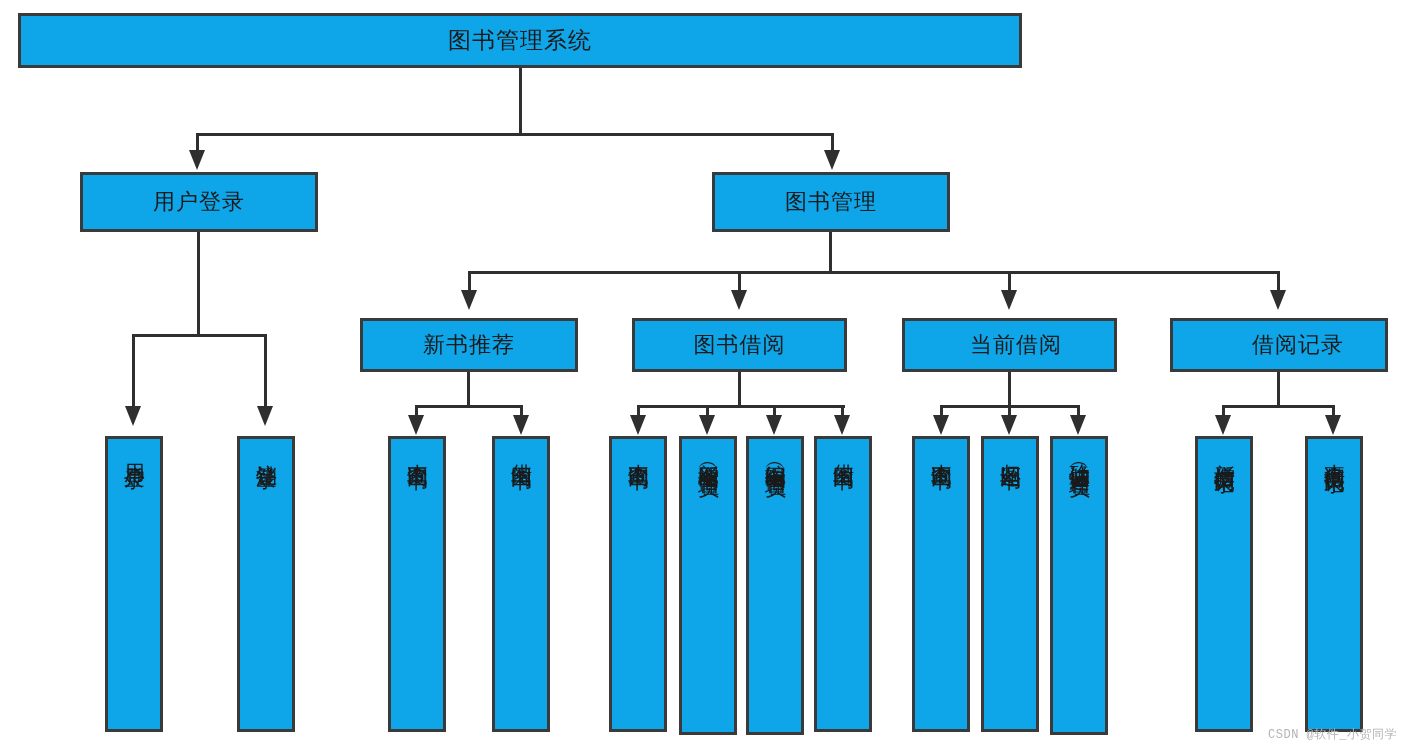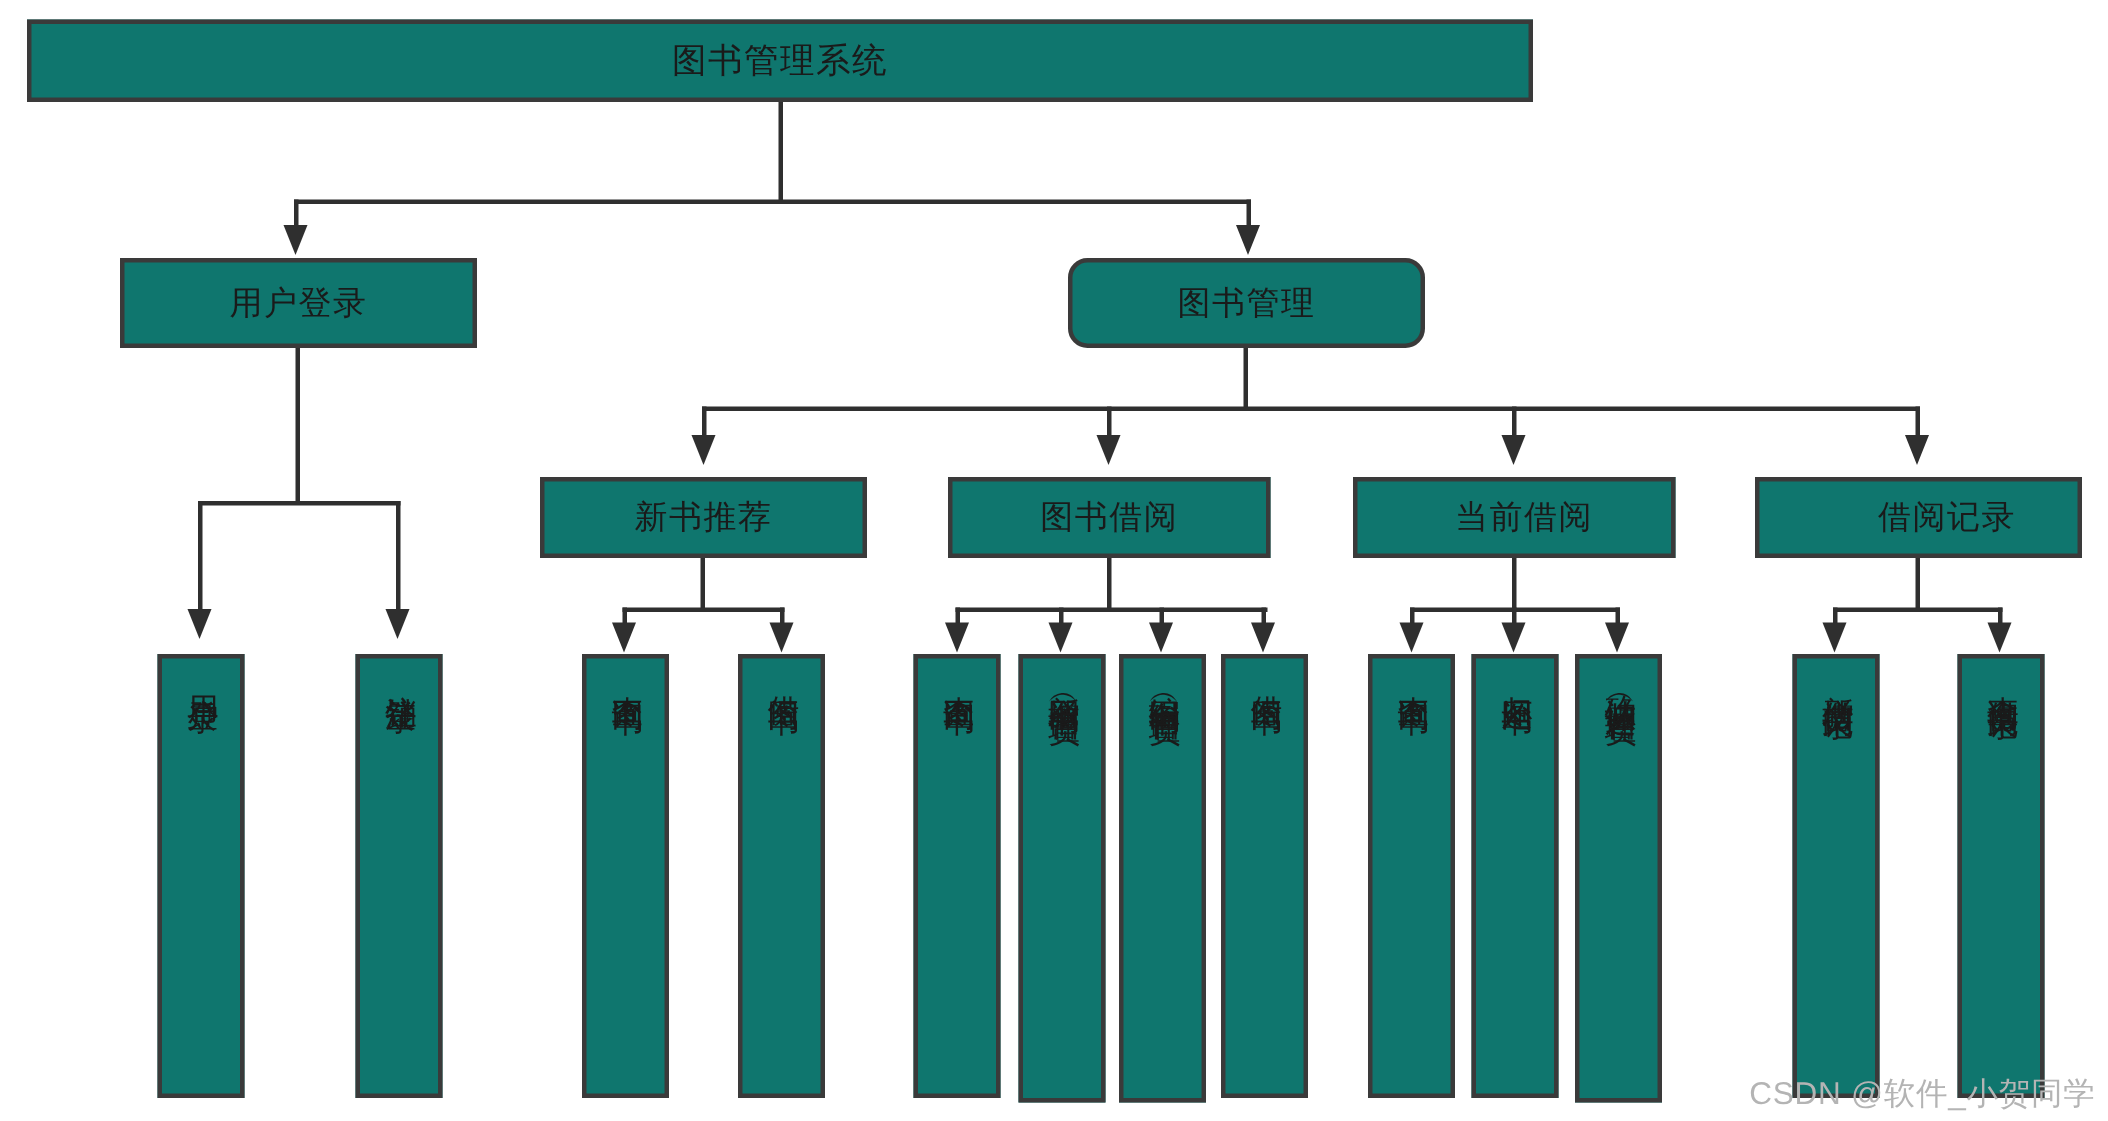--- a/index.html
+++ b/index.html
@@ -13,21 +13,21 @@
     height: 747px;
     background: #ffffff;
     font-family: "Liberation Sans", "DejaVu Sans", sans-serif;
     overflow: hidden;
   }
   
   .node {
     position: absolute;
     box-sizing: border-box;
     border: 3px solid #3a3a3a;
-    background: #0f766e;
+    background: #0ea5e9;
     display: flex;
     align-items: center;
     justify-content: center;
     color: #1a1a1a;
   }
   .node .label {
     font-size: 22px;
     line-height: 1.15;
     letter-spacing: 1px;
     white-space: nowrap;
@@ -61,25 +61,25 @@
     height: 0;
     border-left: 8px solid transparent;
     border-right: 8px solid transparent;
     border-top: 20px solid #2f2f2f;
   }
   
   #watermark {
     position: absolute;
     right: 8px;
     bottom: 4px;
-    font-size: 21px;
+    font-size: 12px;
     color: #b4b4b4;
     letter-spacing: 0.5px;
     white-space: nowrap;
-    font-family: Liberation Sans, sans-serif;
+    font-family: Liberation Mono, monospace;
   }
 </style>
 </head>
 <body>
 
 <div id="canvas">
 
   <div class="node root" style="left:18px; top:13px; width:1004px; height:55px;">
     <span class="label">图书管理系统</span>
   </div>
@@ -91,21 +91,21 @@
   <div class="conn vline" style="left:196px; top:133px; width:3px; height:20px;"></div>
   <div class="arrow" style="left:189px; top:150px;"></div>
 
   <div class="conn vline" style="left:831px; top:133px; width:3px; height:20px;"></div>
   <div class="arrow" style="left:824px; top:150px;"></div>
 
   <div class="node level2" style="left:80px; top:172px; width:238px; height:60px;">
     <span class="label">用户登录</span>
   </div>
 
-  <div class="node level2" style="left:712px; top:172px; width:238px; height:60px;border-radius:13px;">
+  <div class="node level2" style="left:712px; top:172px; width:238px; height:60px;">
     <span class="label">图书管理</span>
   </div>
 
   <div class="conn vline" style="left:197px; top:232px; width:3px; height:104px;"></div>
   <div class="conn hline" style="left:132px; top:334px; width:135px; height:3px;"></div>
   <div class="conn vline" style="left:132px; top:334px; width:3px; height:75px;"></div>
   <div class="arrow" style="left:125px; top:406px;"></div>
   <div class="conn vline" style="left:264px; top:334px; width:3px; height:75px;"></div>
   <div class="arrow" style="left:257px; top:406px;"></div>
 

